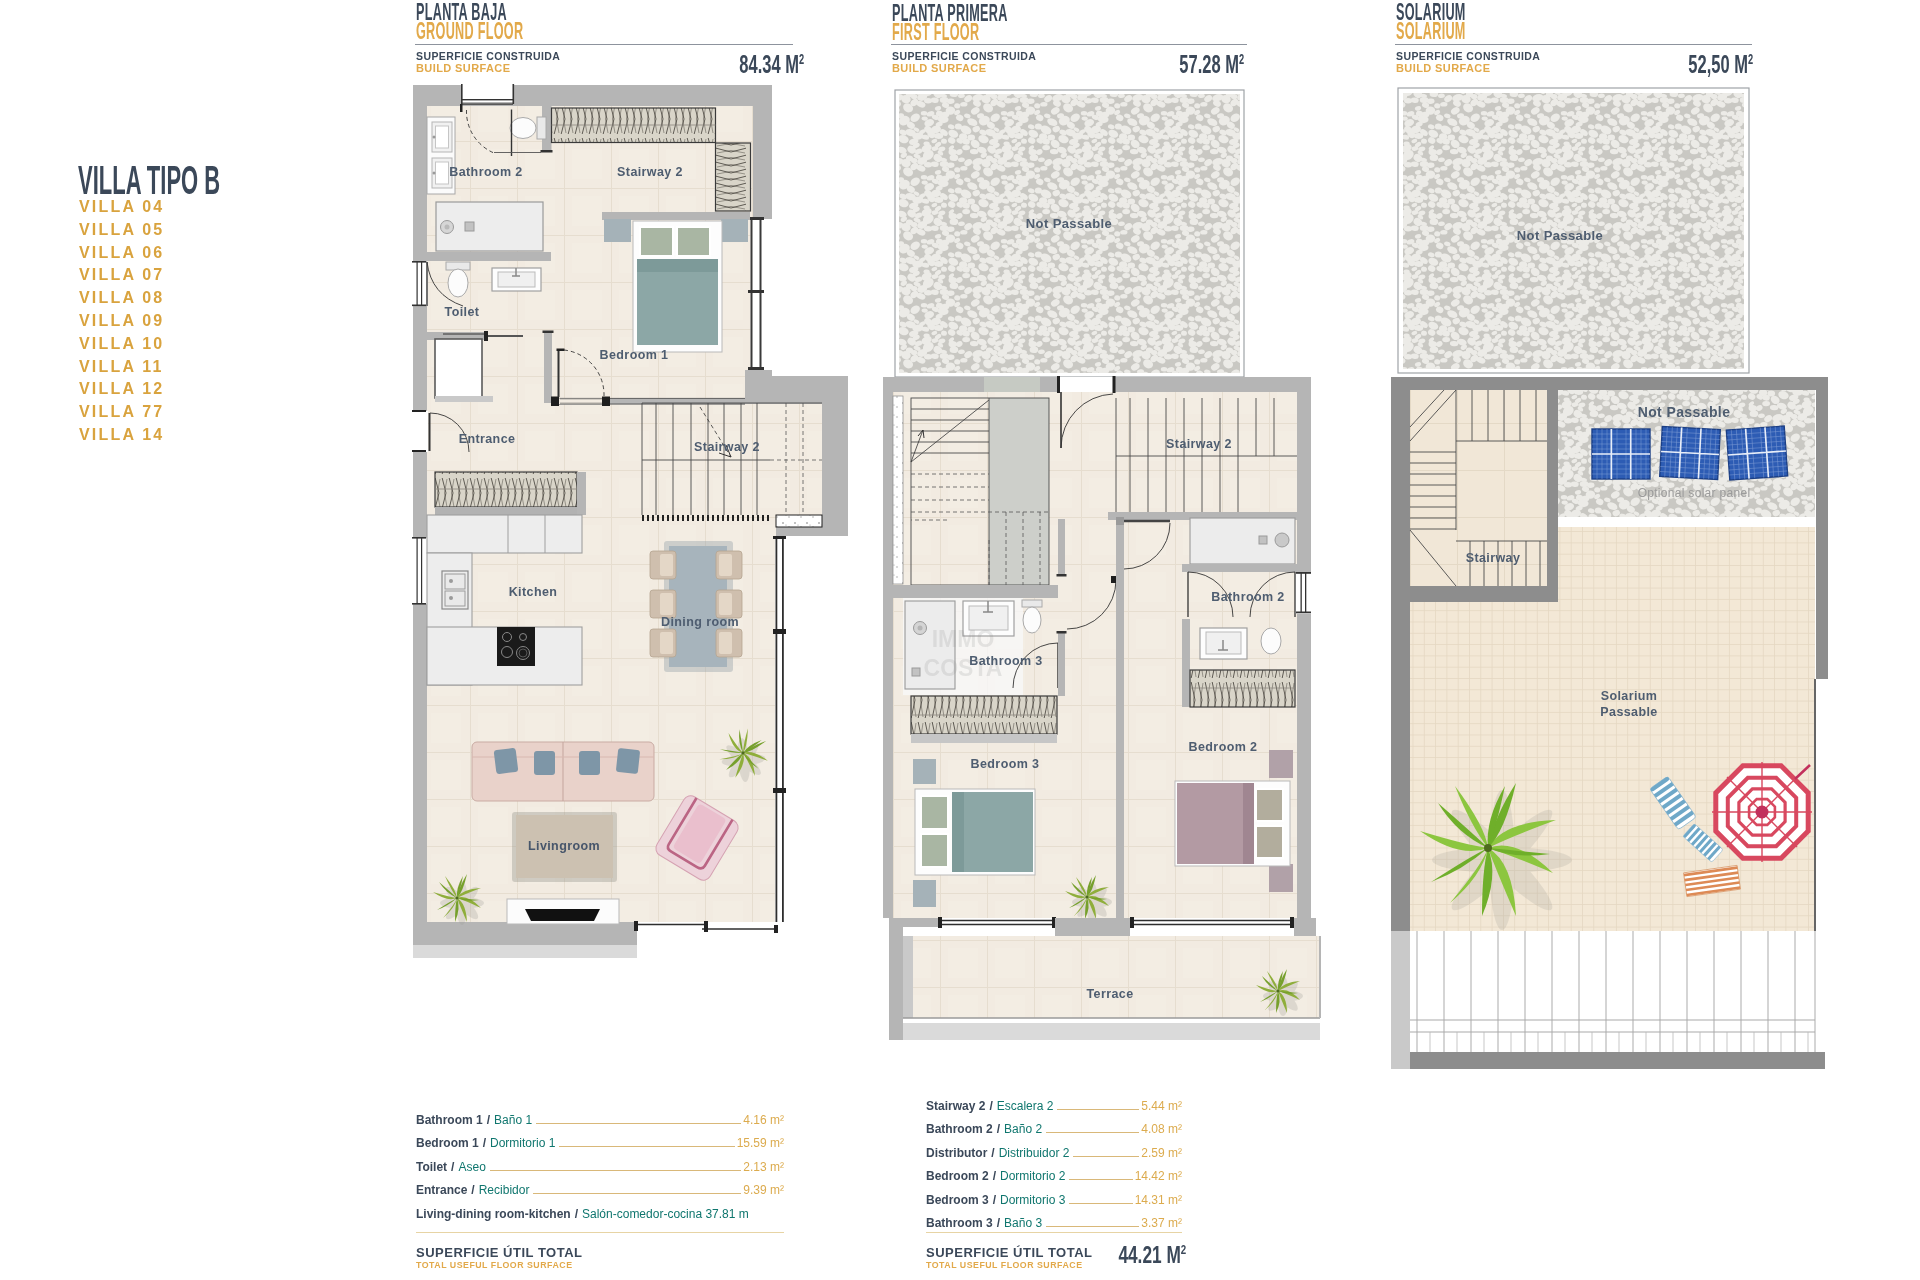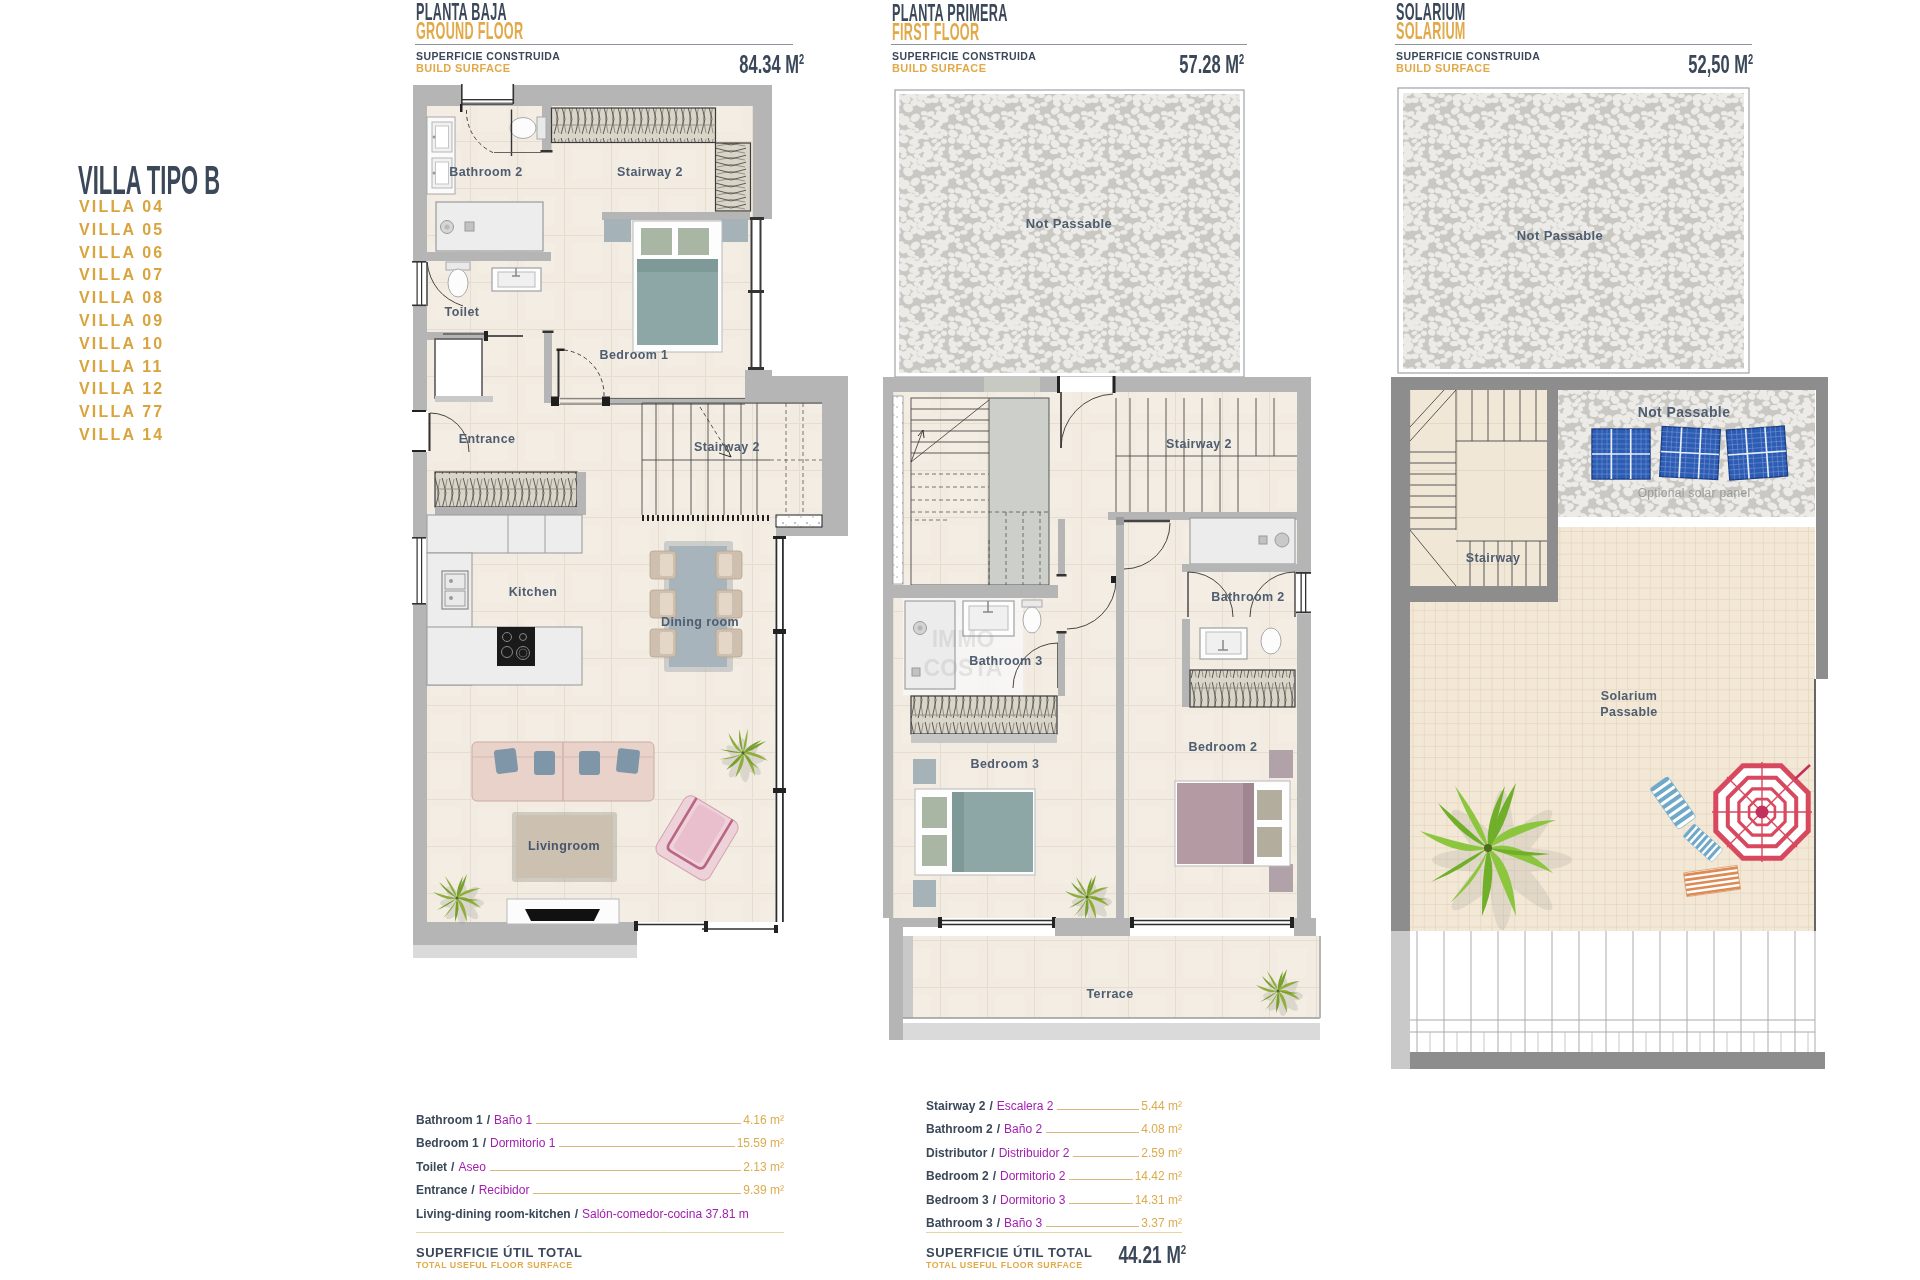--- a/index.html
+++ b/index.html
@@ -13,21 +13,21 @@
   .h-line{height:1px;background:#8d939d;}
   .h-small1{font-weight:bold;font-size:10.5px;letter-spacing:0.4px;color:#3b4859;}
   .h-small2{font-weight:bold;font-size:11px;letter-spacing:0.4px;color:#e2a94a;}
   .h-val{font-weight:bold;font-size:25px;color:#3b4859;}
   .h-val sup{font-size:14px;}
   .villa-list{font-weight:bold;font-size:16px;line-height:22.8px;color:#d9a33e;letter-spacing:2.2px;}
   .tbl{font-size:12px;}
   .trow{display:flex;align-items:baseline;height:23.4px;}
   .trow .nm{font-weight:bold;color:#3b4859;white-space:nowrap;}
   .trow .sl{font-weight:bold;color:#3b4859;padding:0 4px;}
-  .trow .es{color:#a21caf;white-space:nowrap;}
+  .trow .es{color:#0f766e;white-space:nowrap;}
   .trow .lead{flex:1;border-bottom:1px solid #d9b879;margin:0 2px 3px 4px;}
   .trow .val{color:#dcab4e;white-space:nowrap;}
   .tot-line{height:1px;background:#e7d4a4;}
   .tot1{font-weight:bold;font-size:13px;letter-spacing:0.5px;color:#3b4859;}
   .tot2{font-weight:bold;font-size:8.8px;letter-spacing:0.5px;color:#e2a94a;}
   .tot-val{font-weight:bold;font-size:24px;color:#3b4859;}
   .tot-val sup{font-size:13.5px;}
 </style>
 </head>
 <body>

